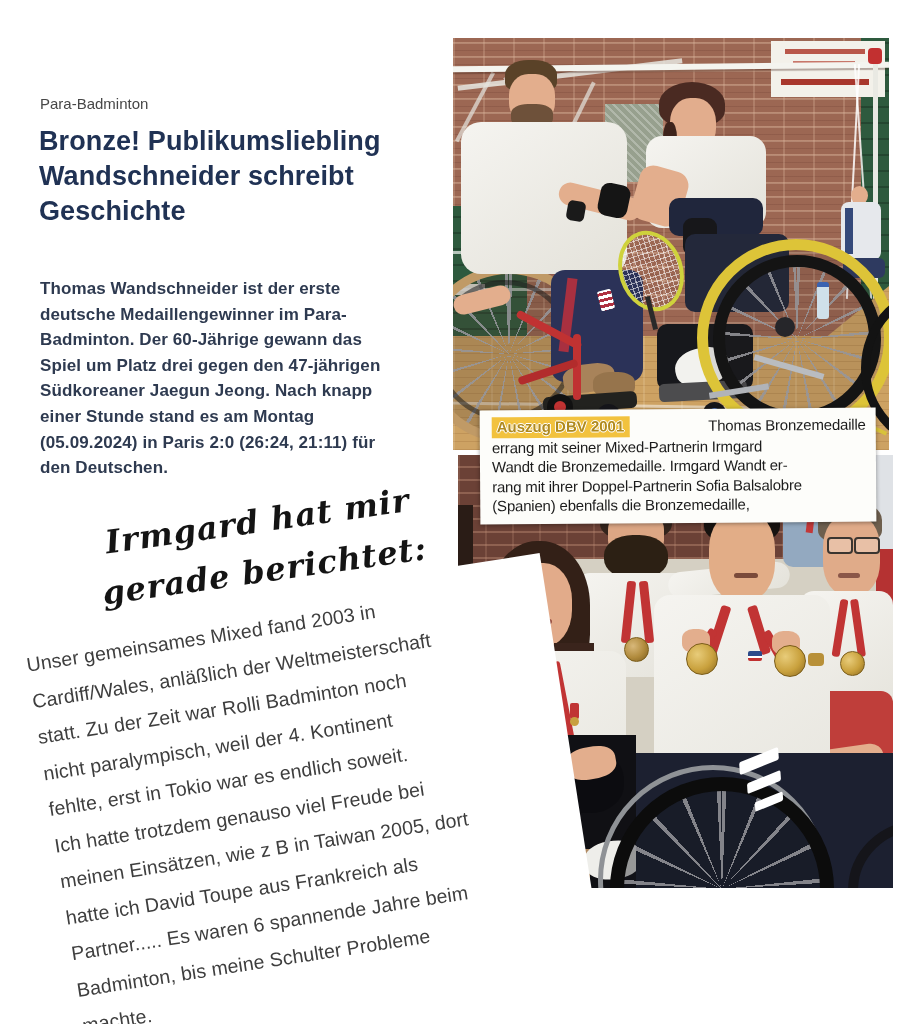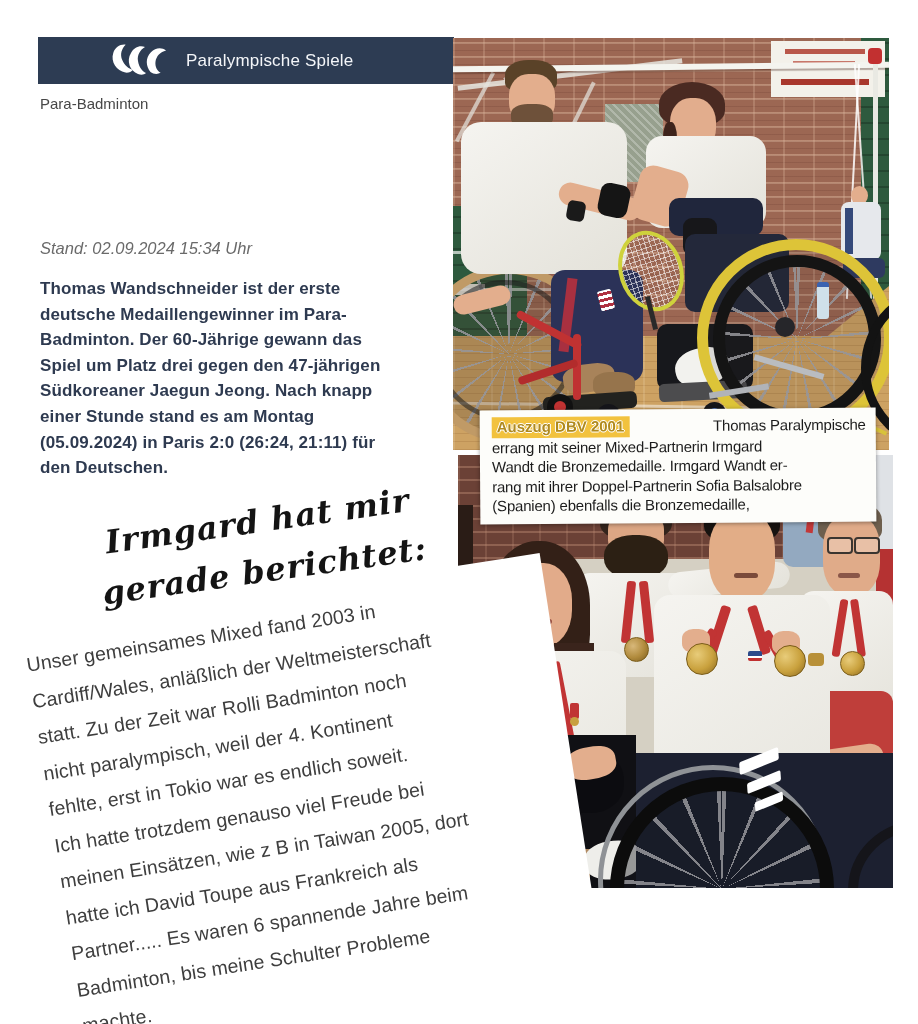--- a/index.html
+++ b/index.html
@@ -63,33 +63,25 @@
   .caption-line1{display:flex;justify-content:space-between;align-items:baseline;}
   .caption-tag{background:#f2c23e;color:#b08a1e;font-weight:700;padding:0 5px 1px 5px;
                text-shadow:-1px 0 #fff,1px 0 #fff,0 -1px #fff,0 1px #fff;letter-spacing:0;}
   .caption-rest{white-space:pre-line;}
 </style>
 </head>
 <body>
 
 <div class="page">
 
-  <div class="abs header-bar">
-    <svg class="agitos" viewBox="0 0 62 36">
-      <g fill="#ffffff">
-        <path d="M14,30 C6,26 2,16 7,8 C10,3 16,1 21,3 C16,6 13,11 14,17 C15,23 18,27 22,29 C20,31 17,31 14,30 Z" transform="rotate(-14 14 16)"></path>
-        <path d="M30,31 C22,28 18,18 23,10 C26,4 32,2 37,4 C32,7 29,12 30,18 C31,24 34,28 38,30 C36,32 33,32 30,31 Z"></path>
-        <path d="M46,30 C40,26 37,18 41,11 C44,5 50,3 55,5 C50,8 47,13 48,19 C49,24 52,27 56,28 C53,31 49,31 46,30 Z" transform="rotate(16 48 17)"></path>
-      </g>
-    </svg>
-    <span class="brand">Paralympische Spiele</span>
-  </div>
 
   <div class="abs category">Para-Badminton</div>
-  <div class="abs stand">Stand: 02.09.2024 15:34 Uhr</div>
+  <h1 class="abs headline" style="margin:0">Bronze! Publikumsliebling
+Wandschneider schreibt
+Geschichte</h1>
   <div class="abs body-text">Thomas Wandschneider ist der erste
 deutsche Medaillengewinner im Para-
 Badminton. Der 60-Jährige gewann das
 Spiel um Platz drei gegen den 47-jährigen
 Südkoreaner Jaegun Jeong. Nach knapp
 einer Stunde stand es am Montag
 (05.09.2024) in Paris 2:0 (26:24, 21:11) für
 den Deutschen.</div>
 
   <div class="abs photo photo-top">
@@ -273,21 +265,21 @@
 Ich hatte trotzdem genauso viel Freude bei
 meinen Einsätzen, wie z B in Taiwan 2005, dort
 hatte ich David Toupe aus Frankreich als
 Partner..... Es waren 6 spannende Jahre beim
 Badminton, bis meine Schulter Probleme
 machte.</div>
 
   <div class="abs caption-box">
     <div class="caption-line1">
       <span class="caption-tag">Auszug DBV 2001</span>
-      <span>Thomas Paralympische</span>
+      <span>Thomas Bronzemedaille</span>
     </div>
     <div class="caption-rest">errang mit seiner Mixed-Partnerin Irmgard
 Wandt die Bronzemedaille. Irmgard Wandt er-
 rang mit ihrer Doppel-Partnerin Sofia Balsalobre
 (Spanien) ebenfalls die Bronzemedaille,</div>
   </div>
 
 </div>
 
 </body></html>

